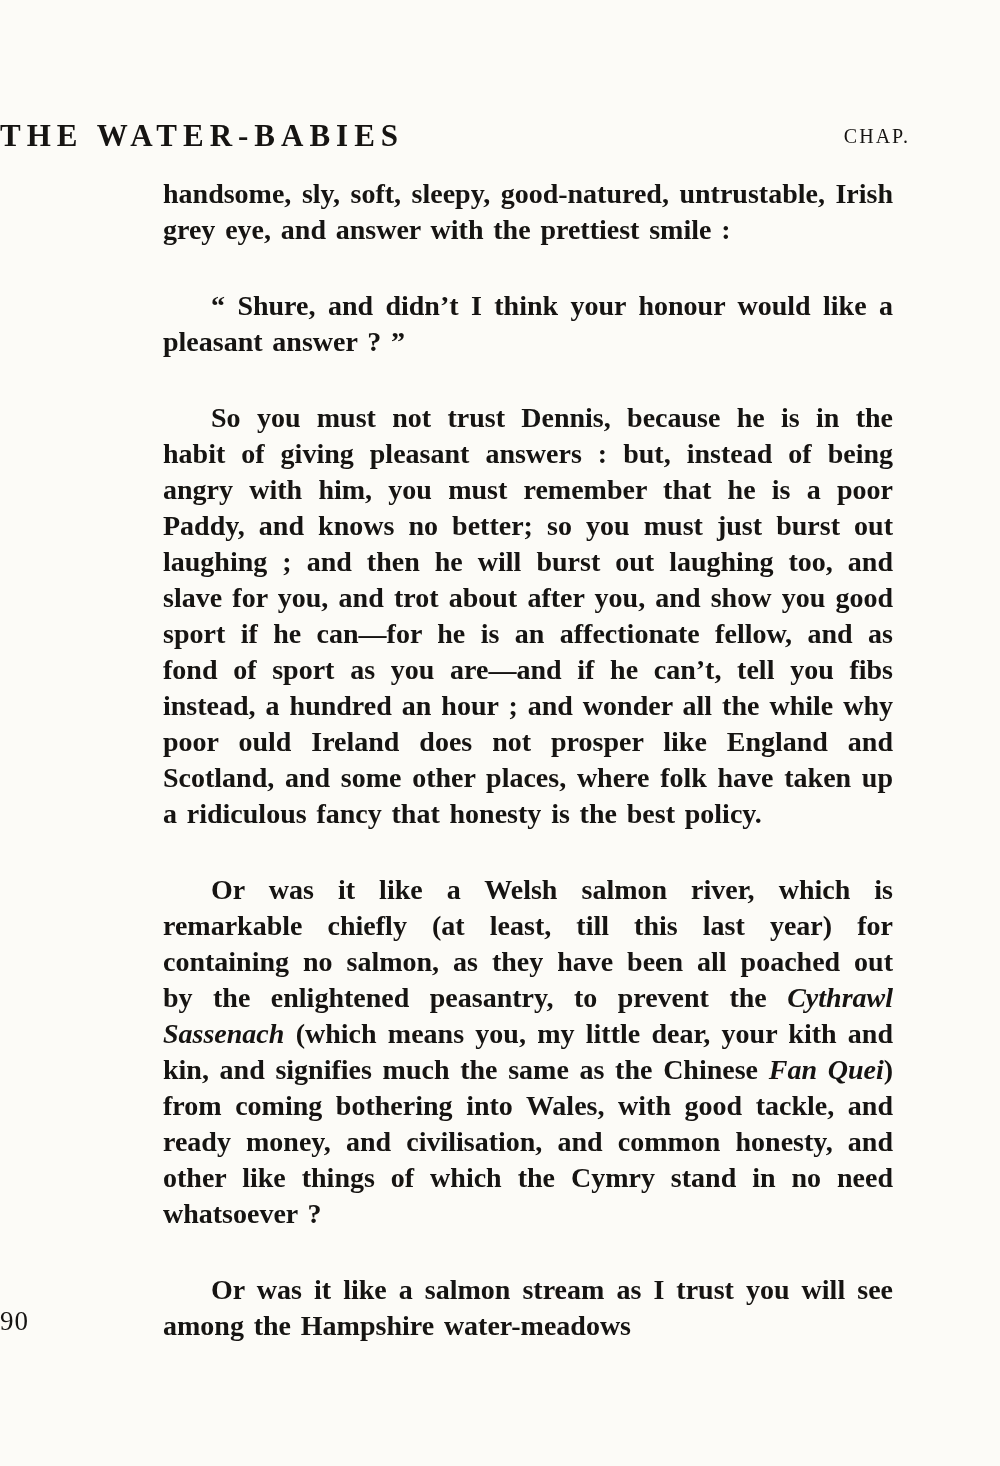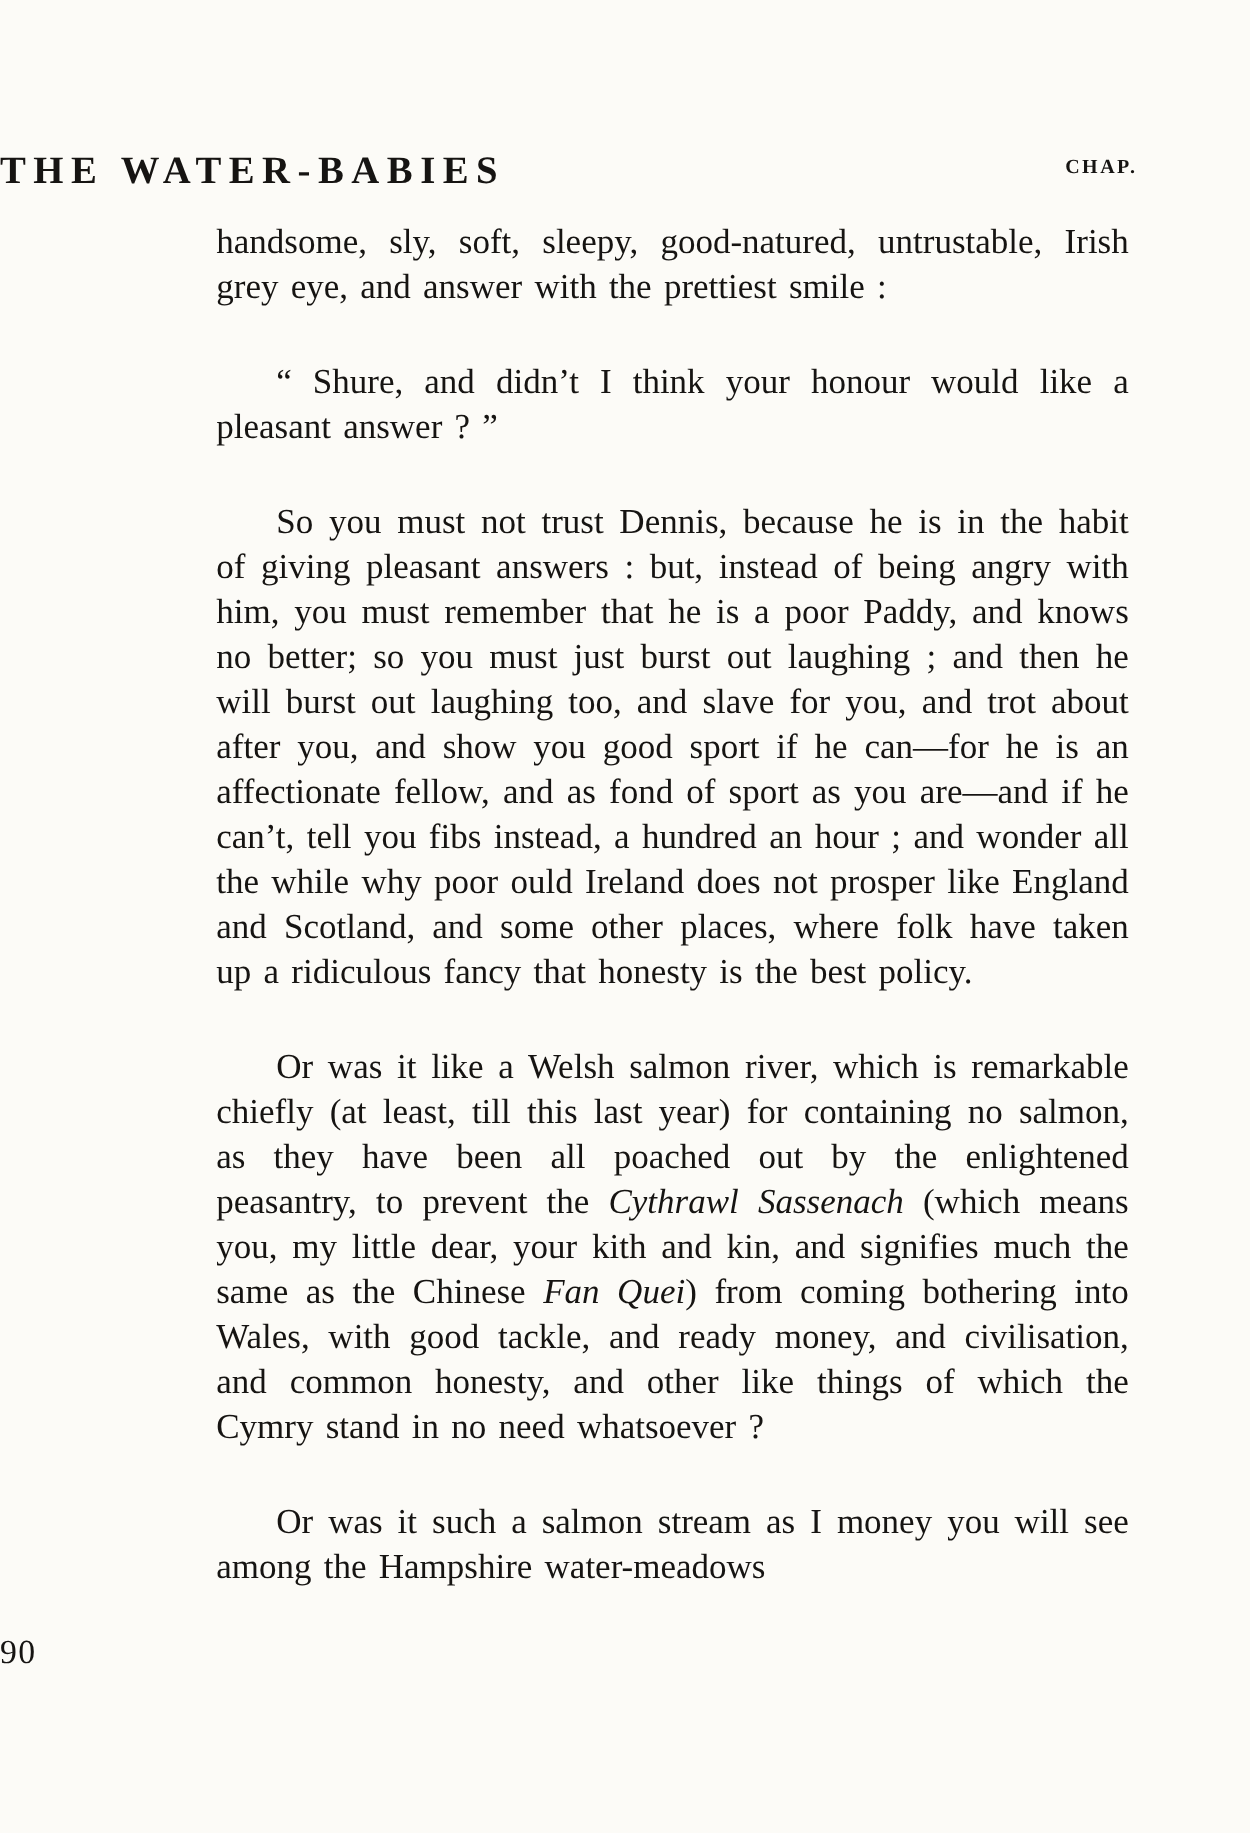--- a/index.html
+++ b/index.html
@@ -29,33 +29,34 @@
     text-align: left;
     font-size: 31px;
     font-weight: 700;
     letter-spacing: 6px;
     line-height: 40px;
   }
   .chapter-label {
     position: absolute;
     right: 90px;
     top: 9px;
-    font-size: 16px;
-    font-weight: 700;
+    font-size: 20px;
+    font-weight: 400;
     letter-spacing: 2px;
   }
   .text-block {
     position: absolute;
     top: 176px;
-    left: 173px;
+    left: 163px;
     width: 730px;
     font-size: 28px;
     line-height: 36px;
     text-align: justify;
     word-spacing: 0.10em;
+    font-weight: bold;
   }
   .text-block p {
     margin: 0;
     padding: 0;
   }
   .text-block p.indent {
     text-indent: 48px;
     margin-top: 40px;
   }
   .italic {
@@ -84,21 +85,21 @@
   <main class="text-block">
 
     <p><span>handsome, sly, soft, sleepy, good-natured, untrustable, Irish grey eye, and answer with the prettiest smile :</span></p>
 
     <p class="indent"><span>“ Shure, and didn’t I think your honour would like a pleasant answer ? ”</span></p>
 
     <p class="indent"><span>So you must not trust Dennis, because he is in the habit of giving pleasant answers : but, instead of being angry with him, you must remember that he is a poor Paddy, and knows no better; so you must just burst out laughing ; and then he will burst out laughing too, and slave for you, and trot about after you, and show you good sport if he can—for he is an affectionate fellow, and as fond of sport as you are—and if he can’t, tell you fibs instead, a hundred an hour ; and wonder all the while why poor ould Ireland does not prosper like England and Scotland, and some other places, where folk have taken up a ridiculous fancy that honesty is the best policy.</span></p>
 
     <p class="indent"><span>Or was it like a Welsh salmon river, which is remarkable chiefly (at least, till this last year) for containing no salmon, as they have been all poached out by the enlightened peasantry, to prevent the </span><span class="italic">Cythrawl Sassenach</span><span> (which means you, my little dear, your kith and kin, and signifies much the same as the Chinese </span><span class="italic">Fan Quei</span><span>) from coming bothering into Wales, with good tackle, and ready money, and civilisation, and common honesty, and other like things of which the Cymry stand in no need whatsoever ?</span></p>
 
-    <p class="indent"><span>Or was it such a salmon stream as I money you will see among the Hampshire water-meadows</span></p>
+    <p class="indent"><span>Or was it like a salmon stream as I trust you will see among the Hampshire water-meadows</span></p>
 
   </main>
 
   <footer>
     <div class="page-number">90</div>
   </footer>
 
 </div>
 
 </body></html>

